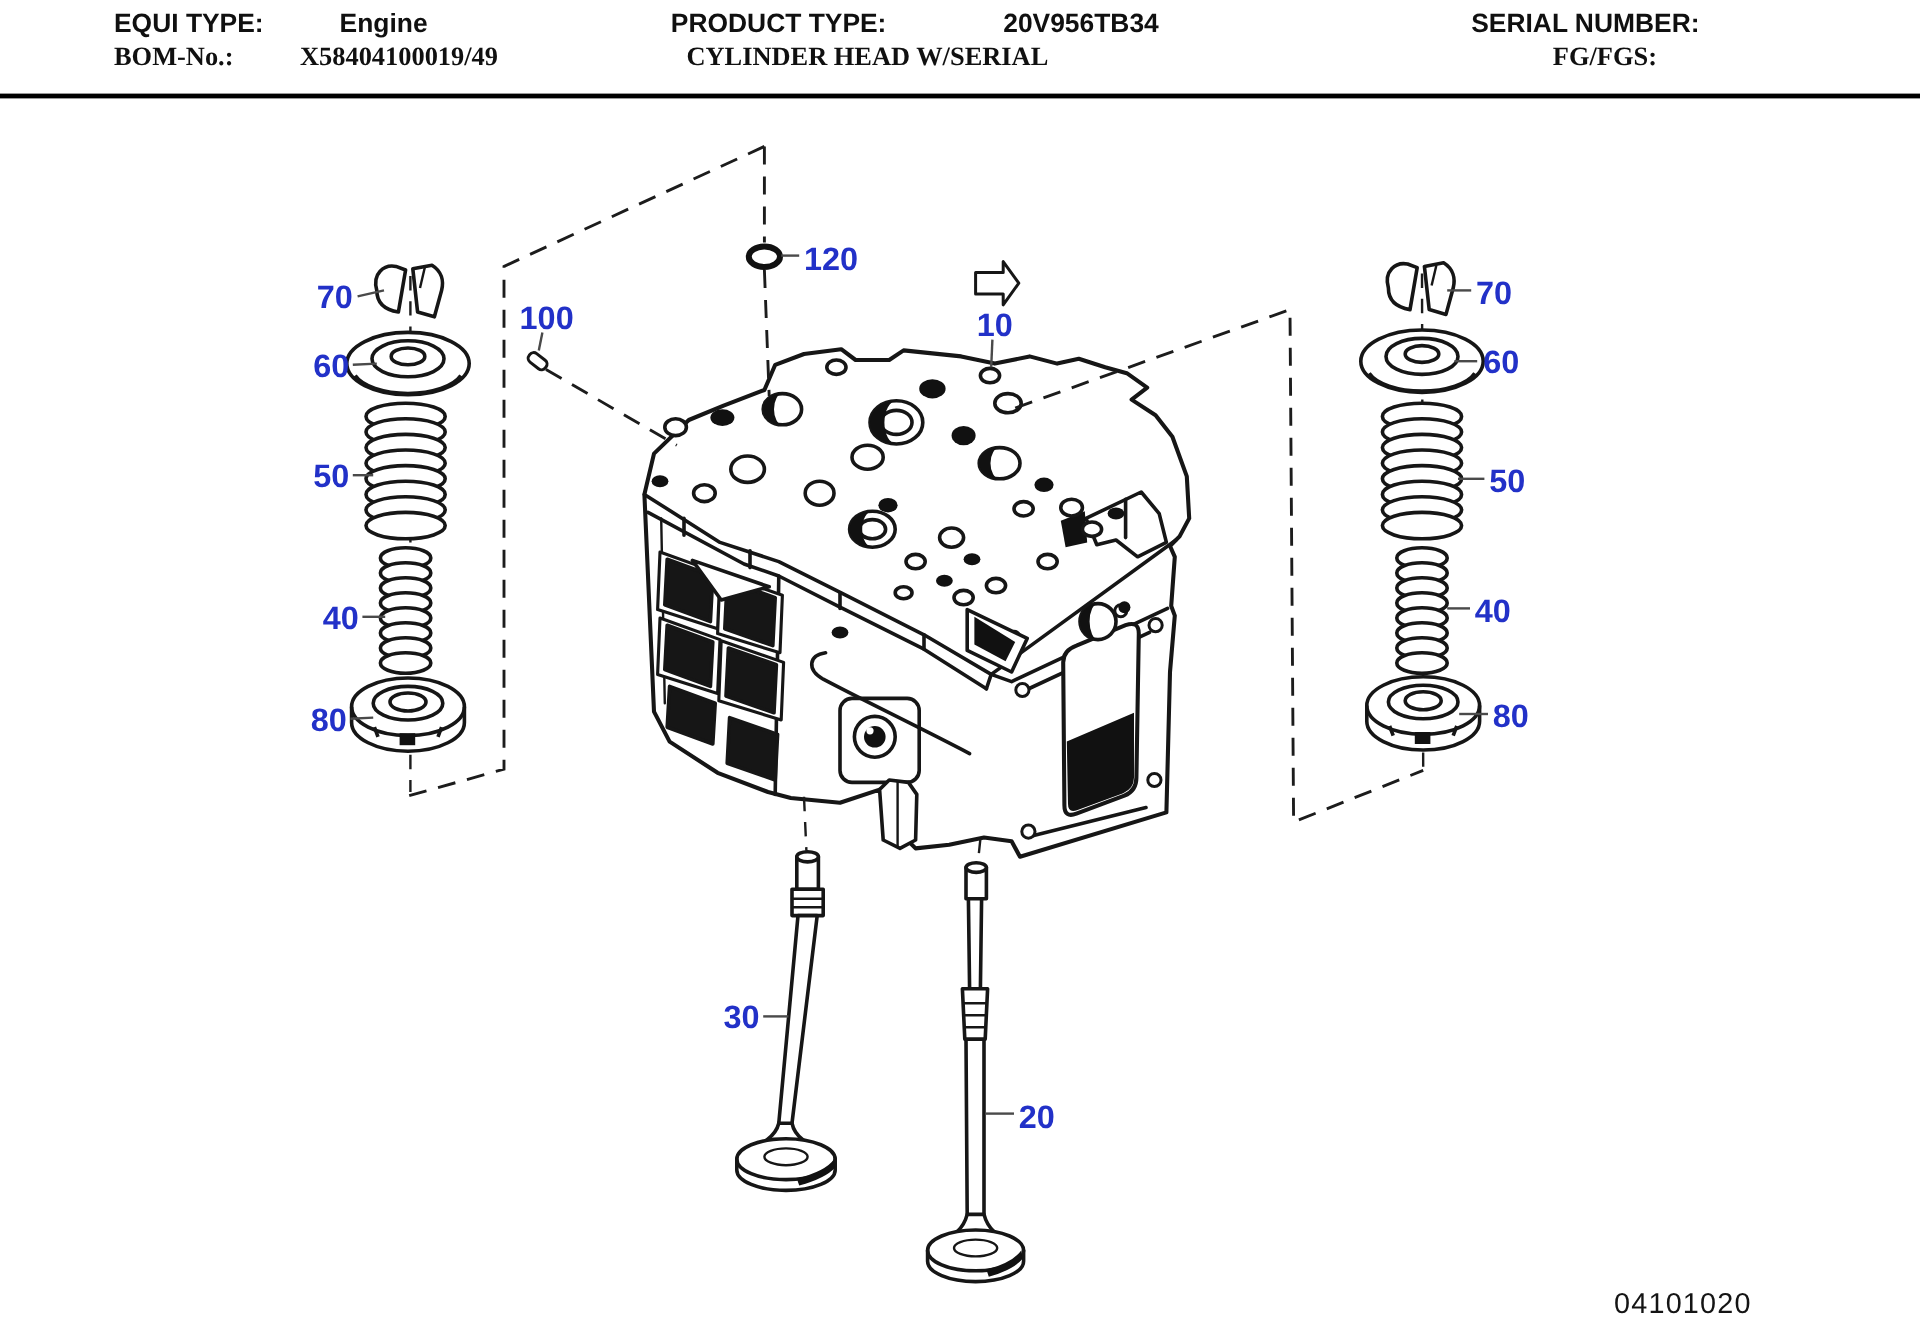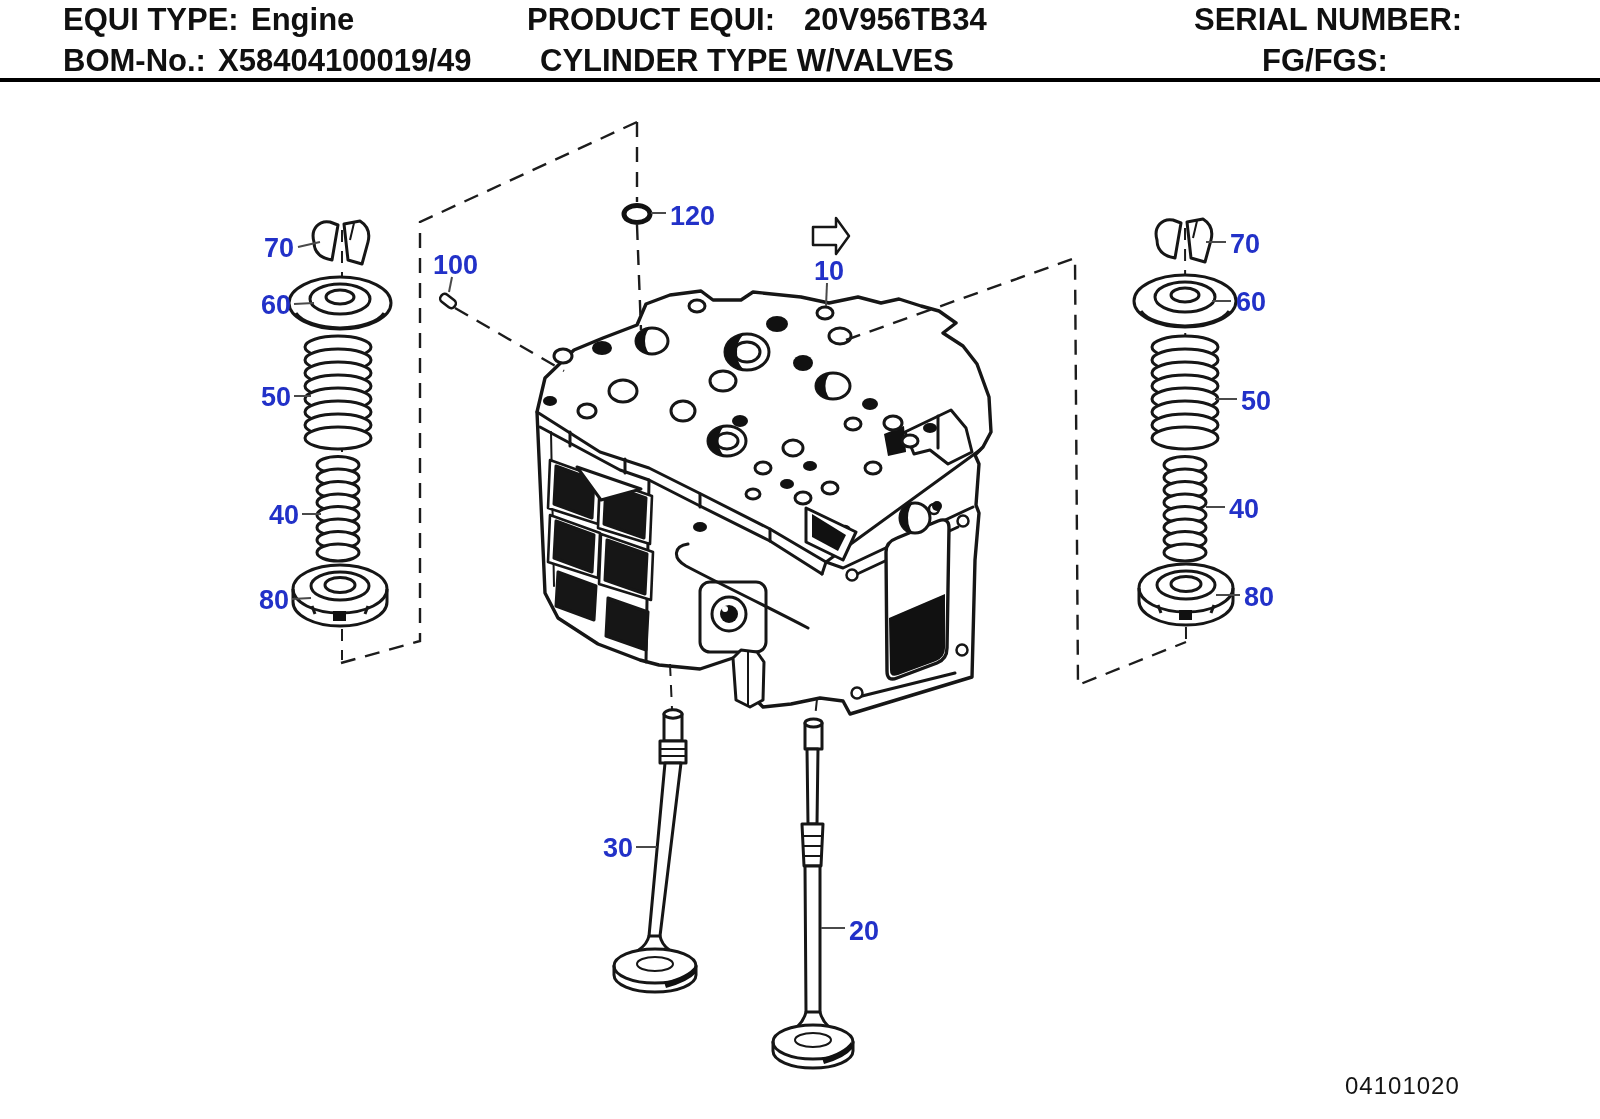--- a/index.html
+++ b/index.html
@@ -1,40 +1,40 @@
 <!DOCTYPE html>
 <html><head>
 <meta charset="utf-8">
 <style>
   html,body{margin:0;padding:0;background:#ffffff;}
   .page{position:relative;width:1600px;height:1119px;background:#fff;overflow:hidden;
         font-family:"Liberation Sans",sans-serif;color:#111;}
-  .hdr span{position:absolute;white-space:nowrap;font-weight:bold;font-size:31px;line-height:26px;color:#101010;}
+  .hdr span{position:absolute;white-space:nowrap;font-weight:bold;font-size:22px;line-height:26px;color:#101010;margin-left:32px;}
   .hdr .r1{top:7px;}
-  .hdr .r2{top:48px;}
+  .hdr .r2{top:34px;font-family:Liberation Serif, serif;}
   .divider{position:absolute;left:0;top:78px;width:1600px;height:4px;background:#000;}
   svg.diagram{position:absolute;left:0;top:0;width:1600px;height:1119px;}
   svg text{font-family:"Liberation Sans",sans-serif;}
   .callout{font-size:27px;font-weight:bold;}
   .dwgnum{font-size:24px;font-weight:normal;fill:#141414;letter-spacing:1px;}
 </style>
 </head>
 <body>
 
 <div class="page">
 
   <div class="hdr">
     <span class="r1" style="left:63px">EQUI TYPE:</span>
     <span class="r1" style="left:251px">Engine</span>
-    <span class="r1" style="left:527px">PRODUCT EQUI:</span>
+    <span class="r1" style="left:527px">PRODUCT TYPE:</span>
     <span class="r1" style="left:804px">20V956TB34</span>
     <span class="r1" style="left:1194px">SERIAL NUMBER:</span>
     <span class="r2" style="left:63px">BOM-No.:</span>
     <span class="r2" style="left:218px">X58404100019/49</span>
-    <span class="r2" style="left:540px">CYLINDER TYPE W/VALVES</span>
+    <span class="r2" style="left:540px">CYLINDER HEAD W/SERIAL</span>
     <span class="r2" style="left:1262px">FG/FGS:</span>
     <div class="divider"></div>
   </div>
 
   <svg class="diagram" viewBox="0 0 1600 1119">
     <defs>
       <g id="coil-big" fill="#fff" stroke="#161616" stroke-width="3">
         <ellipse cx="0" cy="0" rx="33" ry="11"></ellipse>
           <ellipse cx="0" cy="13" rx="33" ry="11"></ellipse>
         <ellipse cx="0" cy="26" rx="33" ry="11"></ellipse>

